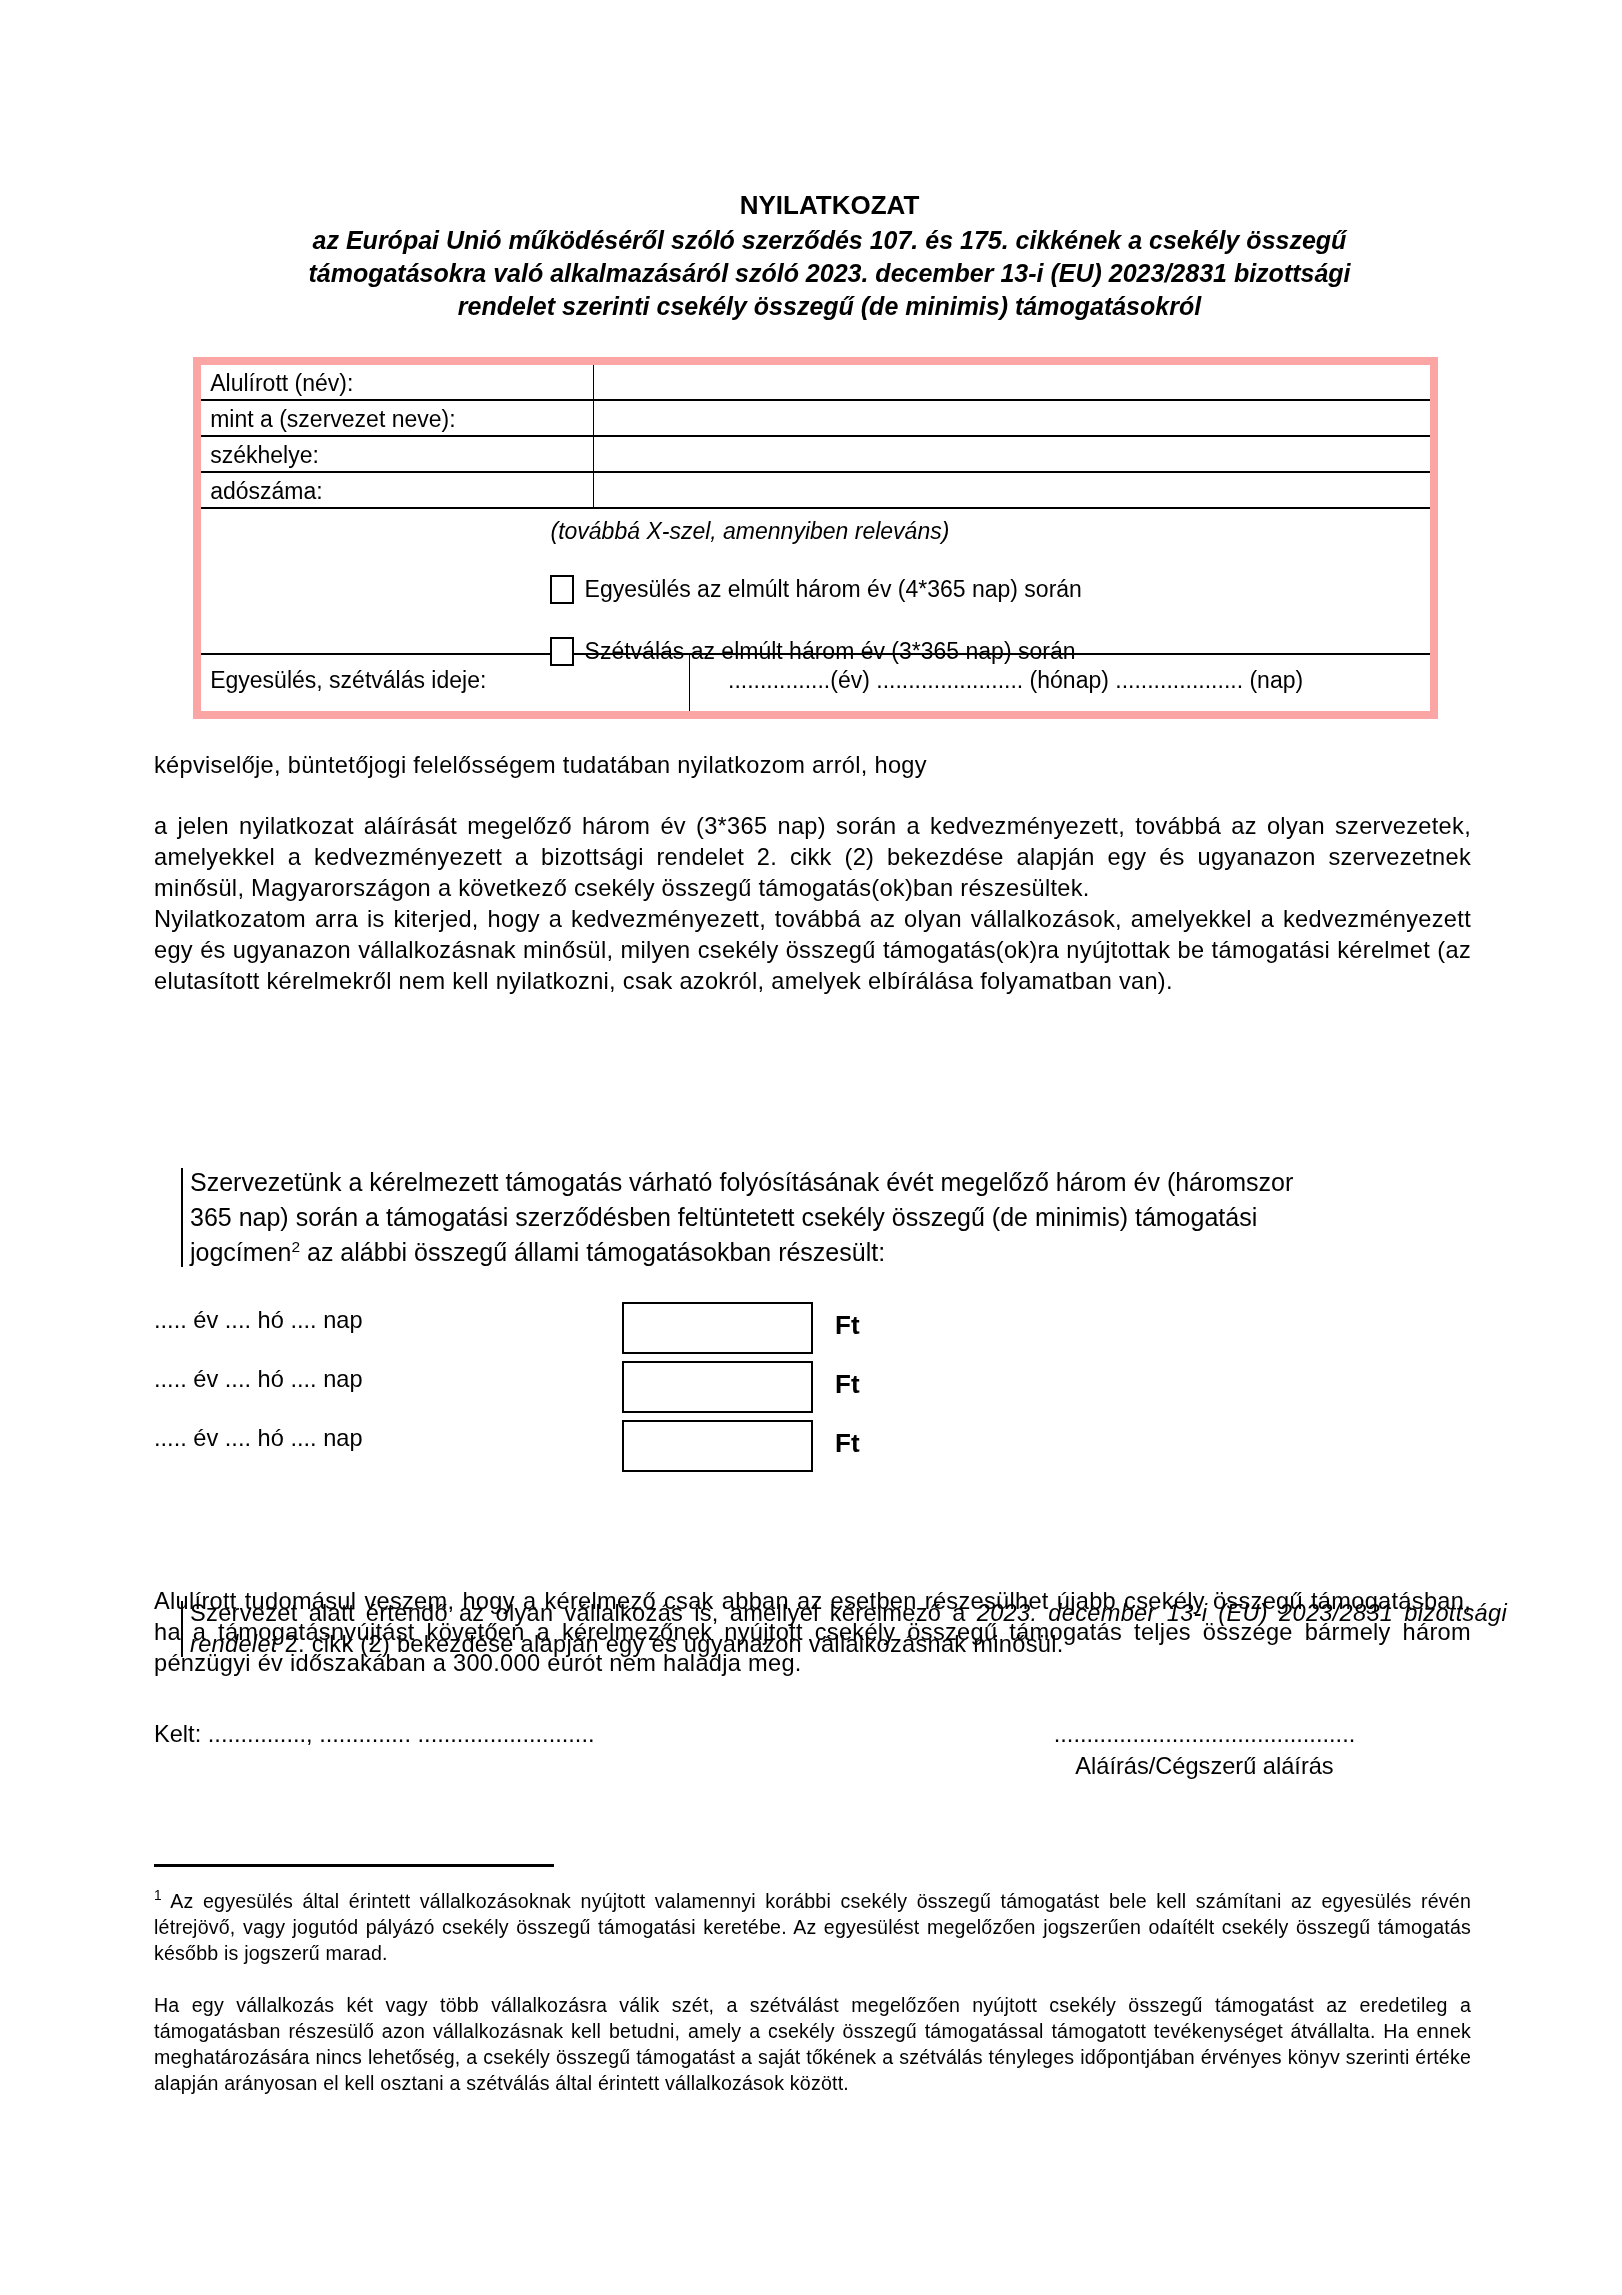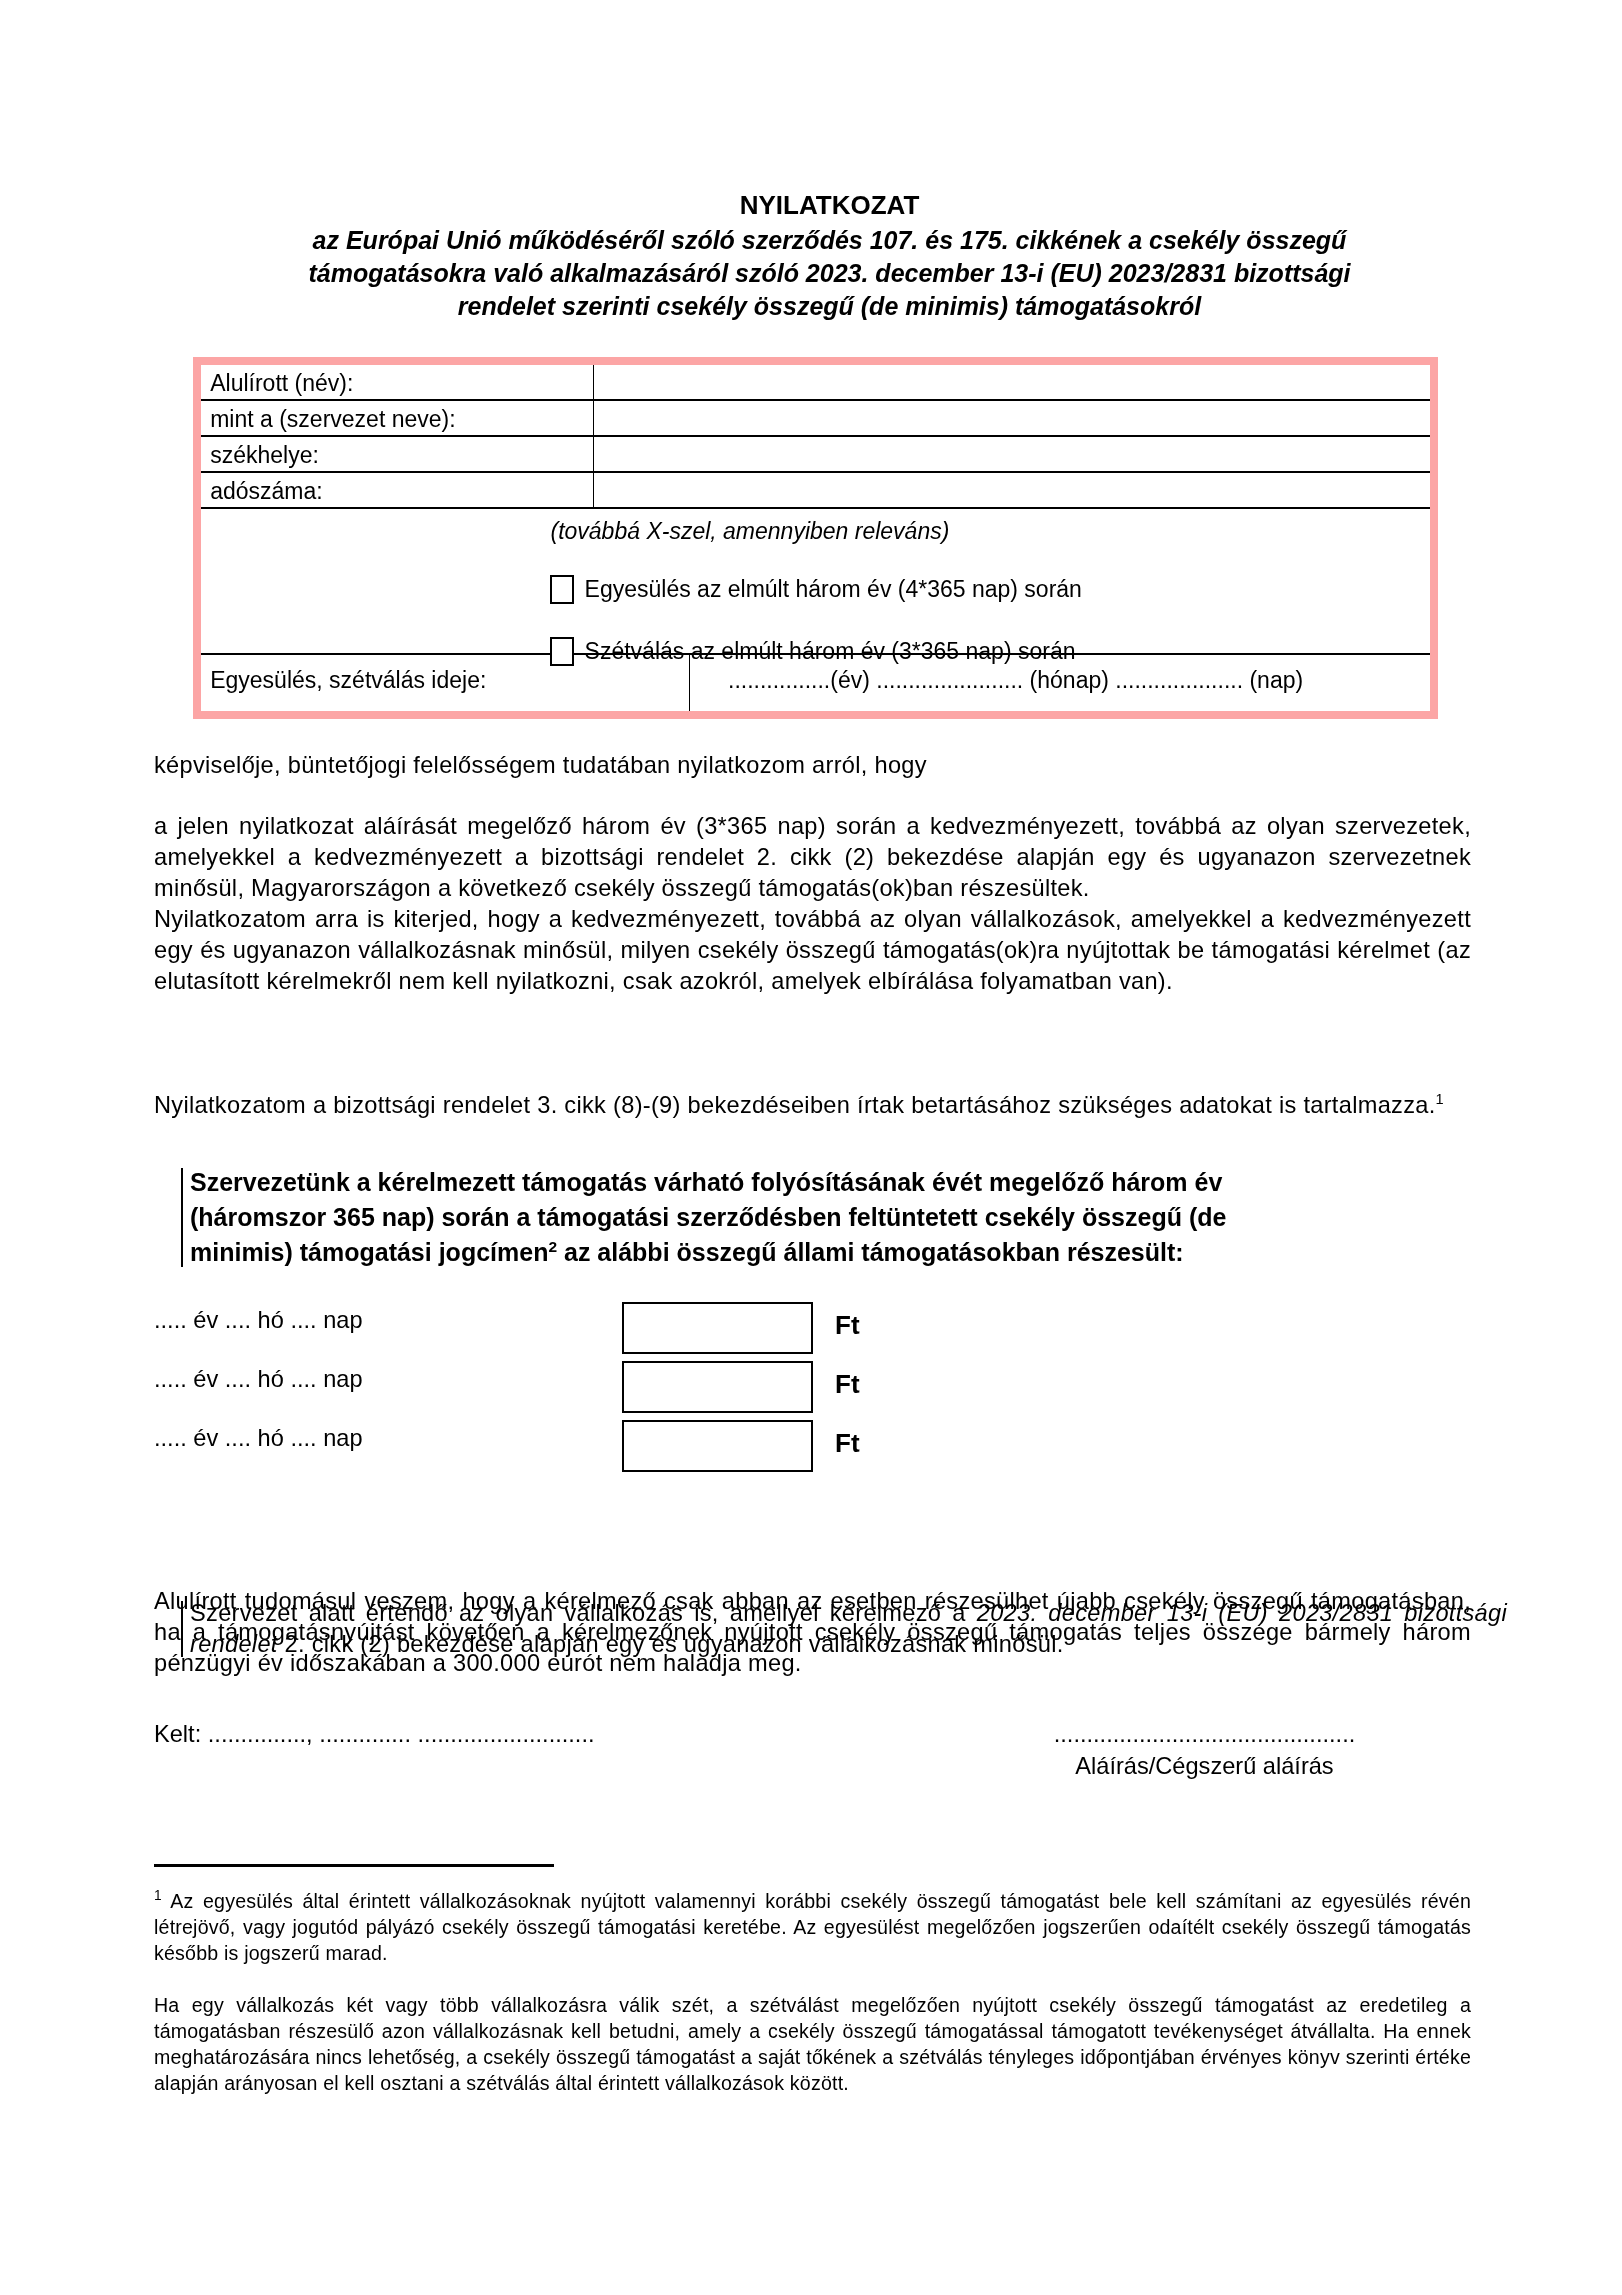--- a/index.html
+++ b/index.html
@@ -70,21 +70,21 @@
     font-size: 23.6px; line-height: 31px;
     letter-spacing: 0.3px;
     text-align: justify;
   }
   .body-text p { margin: 0; }
   .p-intro  { top: 750px; text-align: left; }
   .p-decl   { top: 811px; }
   .p-comp   { top: 1090px; }
   .p-bold {
     top: 1165px; left: 154px; width: 1132px;
-    font-size: 25px; font-weight: bold;
+    font-size: 25px; font-weight: normal;
     line-height: 35px; text-align: left;
   }
   .p-szervezet { top: 1493px; }
   .p-tudomasul { top: 1586px; }
   .changebar {
     position: absolute;
     left: -9.2px; top: 2.6px; bottom: 2.6px;
     width: 2.6px; background: #000;
   }
   .rel { position: relative; }
@@ -169,21 +169,20 @@
     </div>
   </div>
 
   <div class="abs body-text p-intro">képviselője, büntetőjogi felelősségem tudatában nyilatkozom arról, hogy</div>
 
   <div class="abs body-text p-decl">
     <p>a jelen nyilatkozat aláírását megelőző három év (3*365 nap) során a kedvezményezett, továbbá az olyan szervezetek, amelyekkel a kedvezményezett a bizottsági rendelet 2. cikk (2) bekezdése alapján egy és ugyanazon szervezetnek minősül, Magyarországon a következő csekély összegű támogatás(ok)ban részesültek.</p>
     <p>Nyilatkozatom arra is kiterjed, hogy a kedvezményezett, továbbá az olyan vállalkozások, amelyekkel a kedvezményezett egy és ugyanazon vállalkozásnak minősül, milyen csekély összegű támogatás(ok)ra nyújtottak be támogatási kérelmet (az elutasított kérelmekről nem kell nyilatkozni, csak azokról, amelyek elbírálása folyamatban van).</p>
   </div>
 
-  <div class="abs body-text p-comp"><span>Nyilatkozatom a bizottsági rendelet 3. cikk (8)-(9) bekezdéseiben írtak betartásához szükséges adatokat is tartalmazza.</span><sup class="fnref">1</sup></div>
 
   <div class="abs p-bold rel">
     <span class="changebar"></span><span>Szervezetünk a kérelmezett támogatás várható folyósításának évét megelőző három év (háromszor 365 nap) során a támogatási szerződésben feltüntetett csekély összegű (de minimis) támogatási jogcímen</span><sup class="fnref">2</sup><span> az alábbi összegű állami támogatásokban részesült:</span>
   </div>
 
   <div class="abs amount-row amount-row-1">
     <span class="a-label">..... év .... hó .... nap</span>
     <span class="a-box"></span>
     <span class="a-ft">Ft</span>
   </div>

